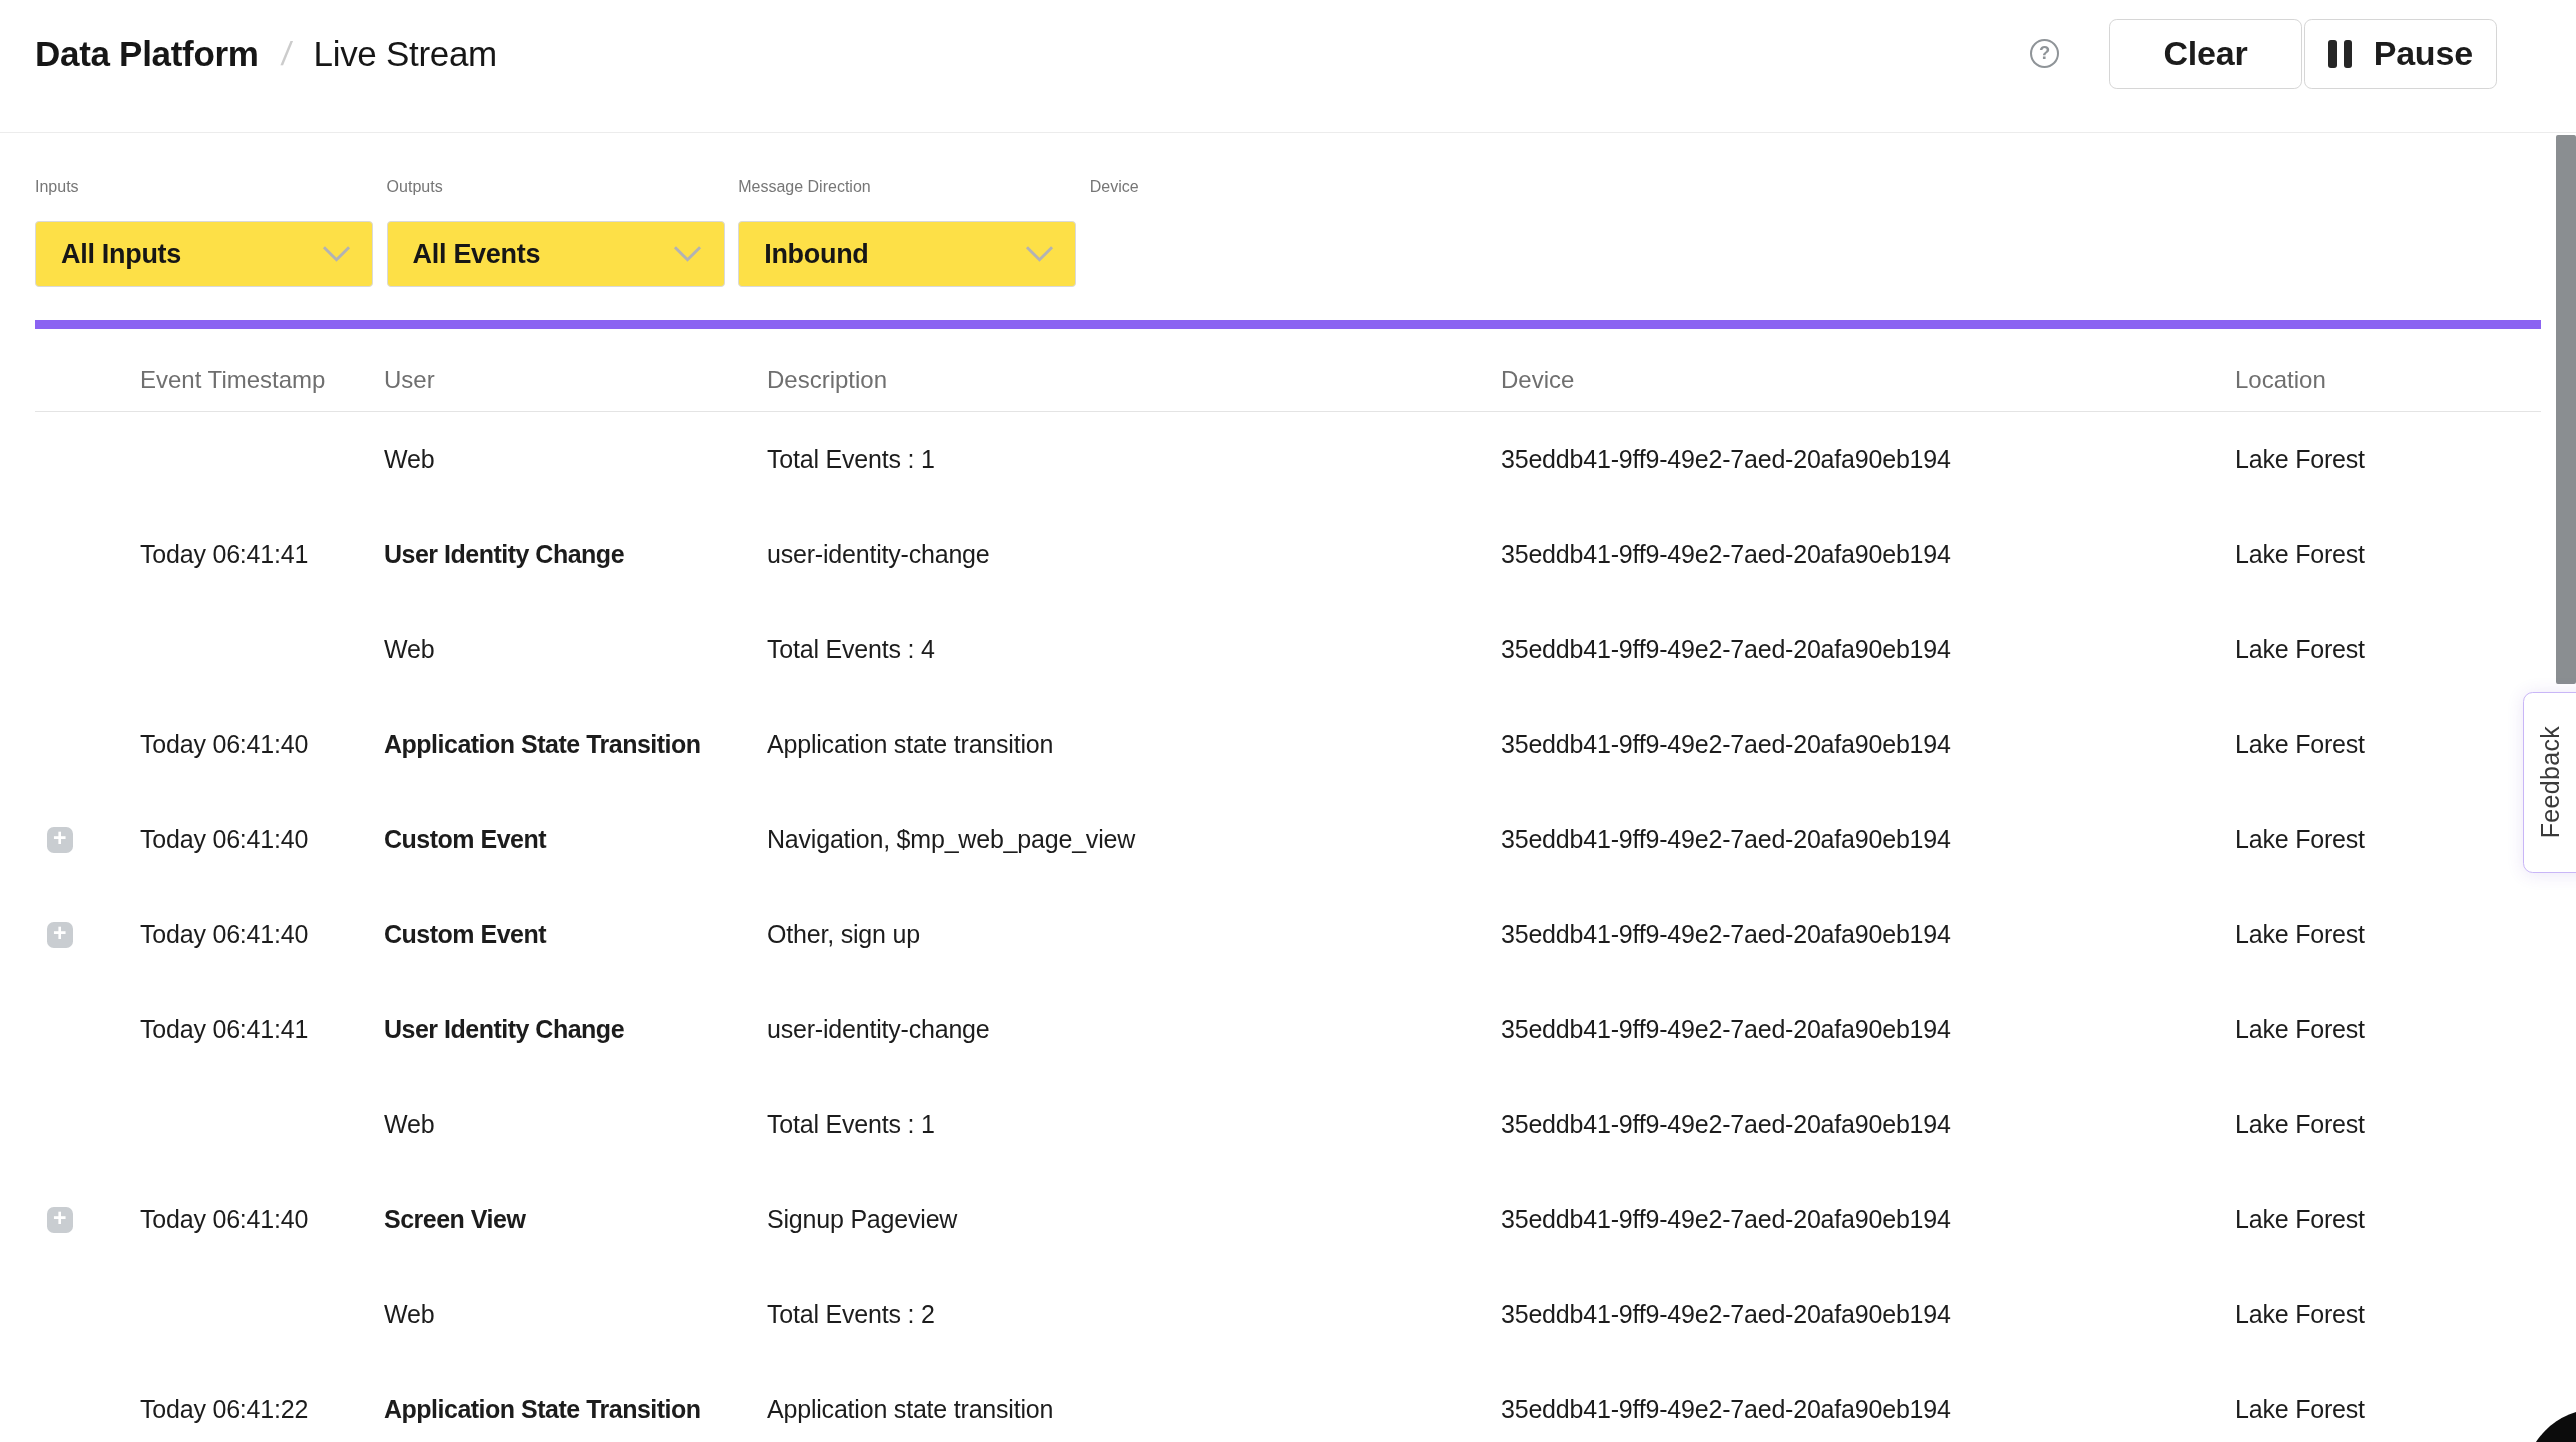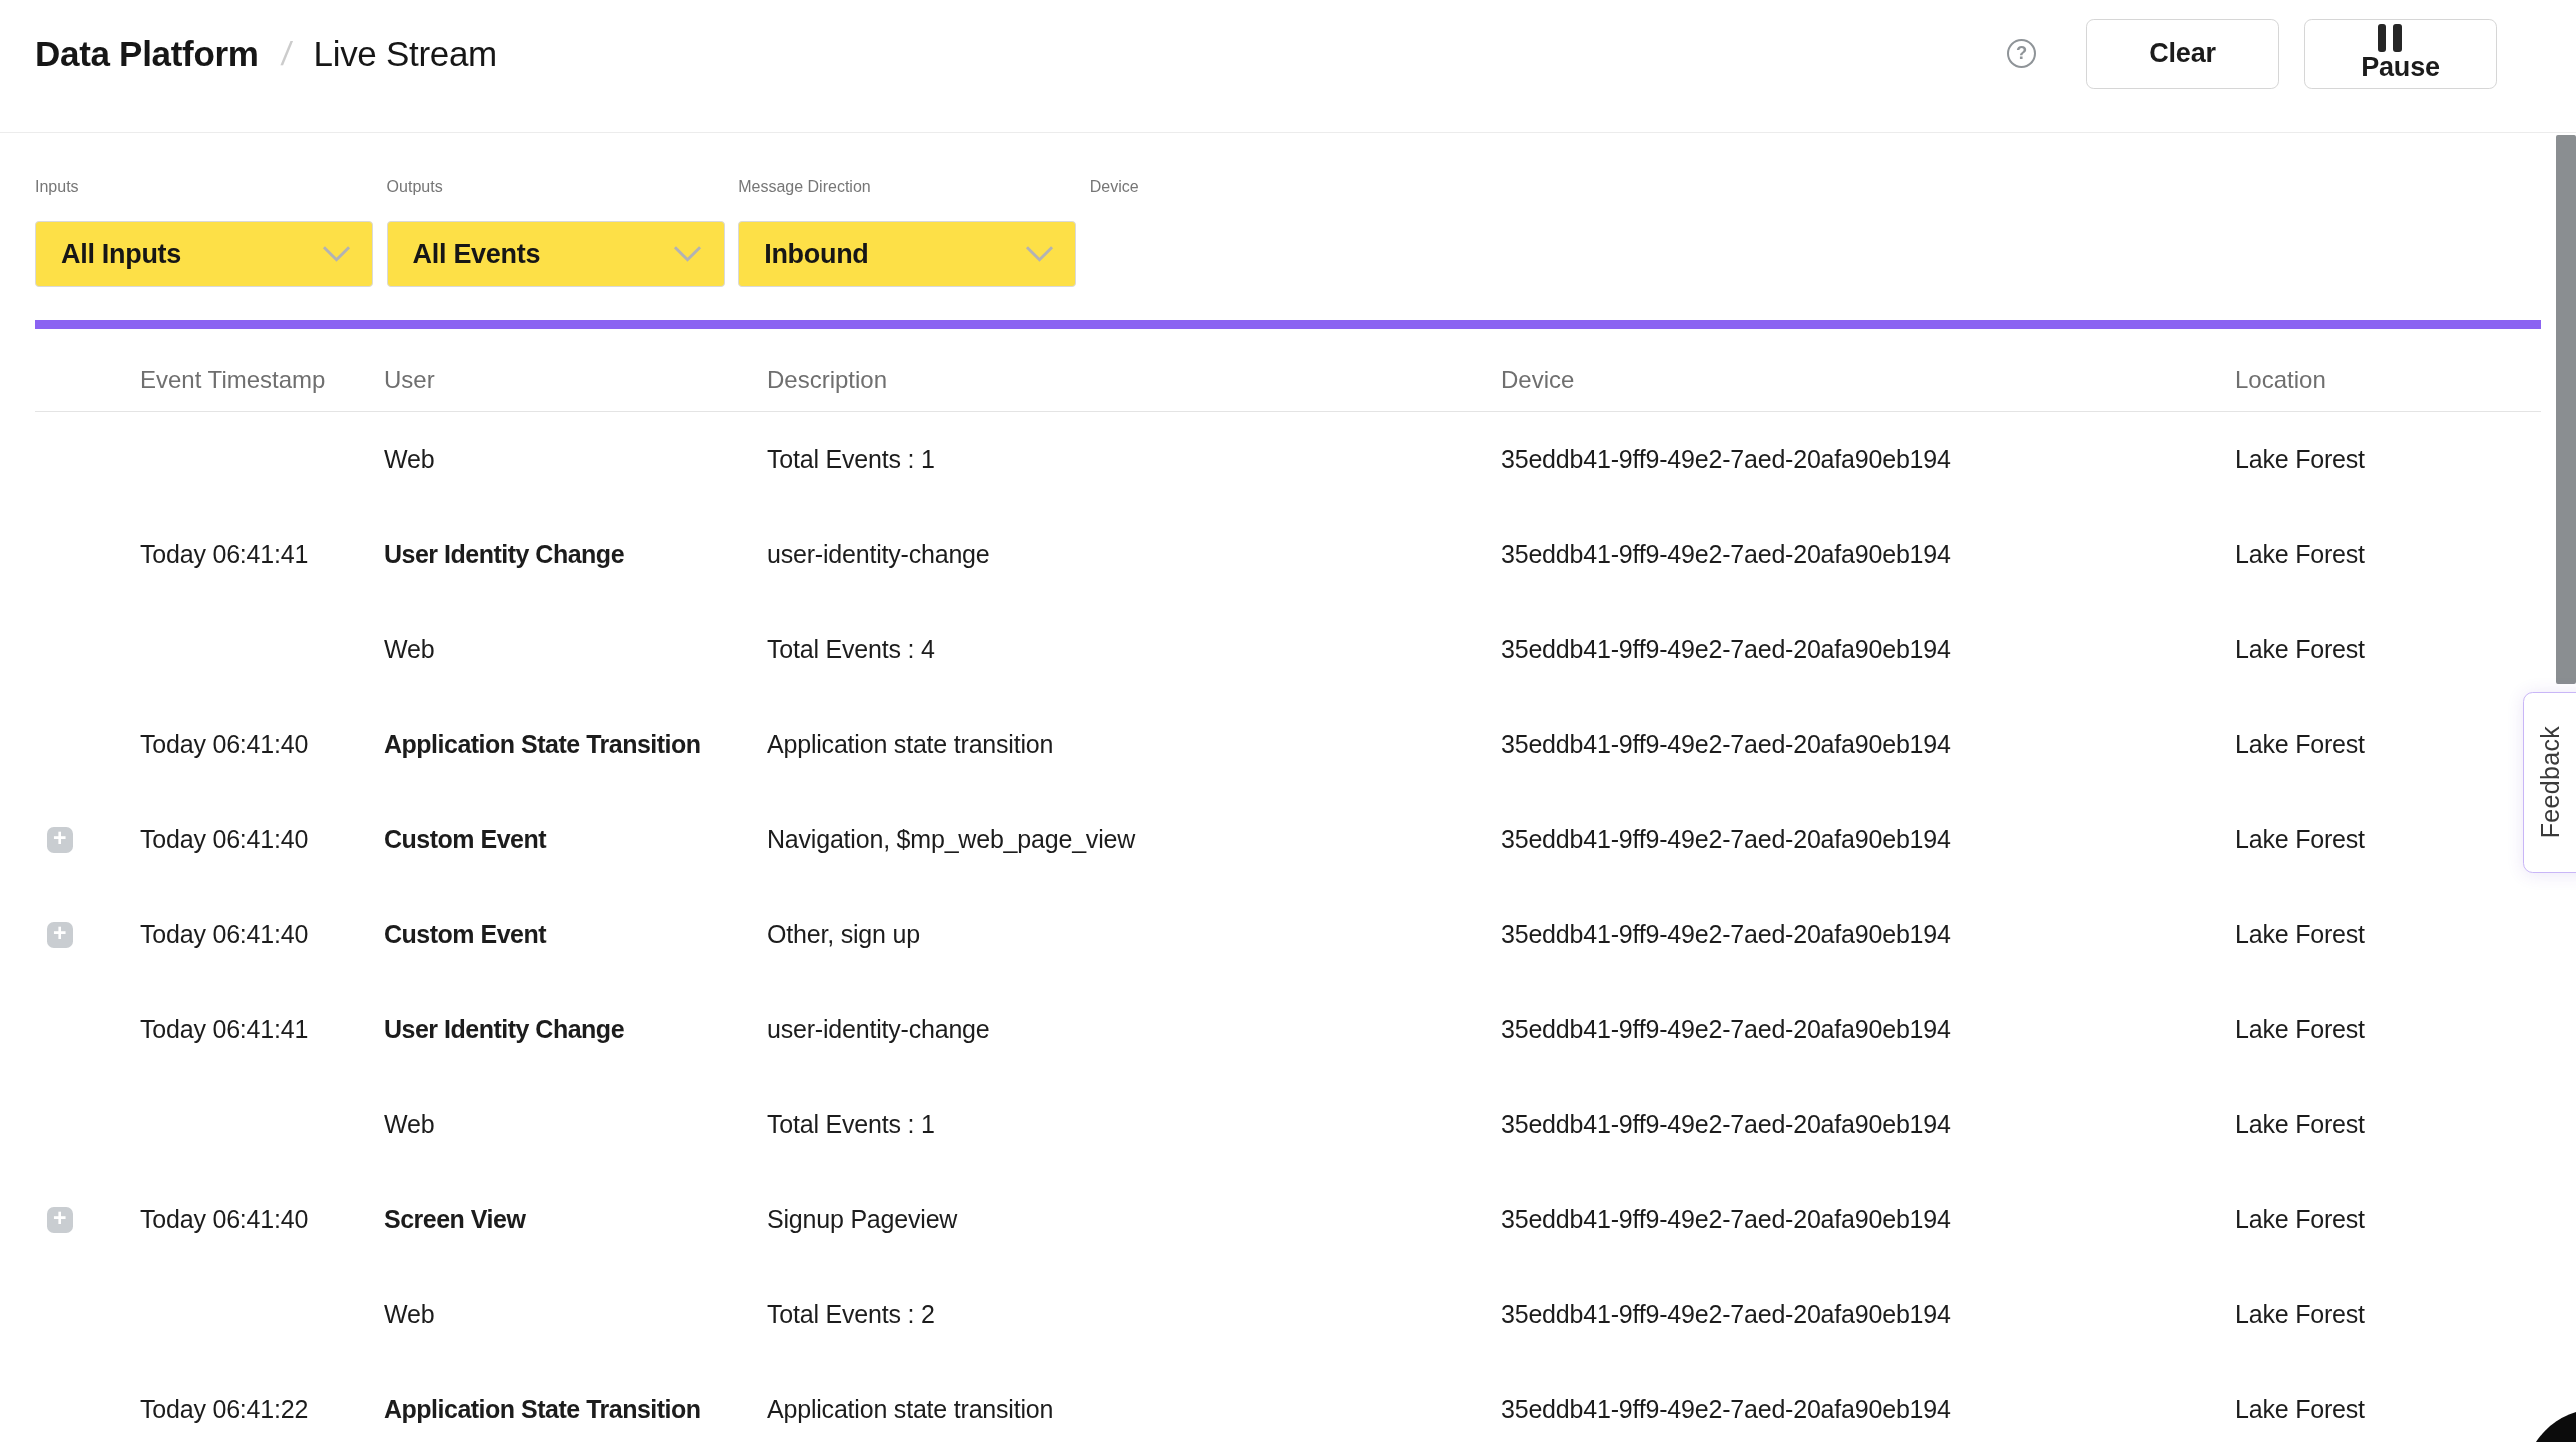--- a/index.html
+++ b/index.html
@@ -22,23 +22,23 @@
     padding:0 79px 25px 35px;}
   .breadcrumb{display:flex;align-items:center;font-size:35px;letter-spacing:-0.3px;}
   .bc-section{font-weight:700;color:#161616;}
   .bc-sep{color:#cccccc;font-weight:300;font-size:33px;margin:0 23px;transform:skewX(-8deg);}
   .bc-page{font-weight:400;color:#161616;}
   .header-actions{margin-left:auto;display:flex;align-items:center;}
   .help-icon{width:29px;height:29px;border:2.9px solid #8f9498;border-radius:50%;
     color:#8f9498;font-size:18.4px;font-weight:700;display:flex;align-items:center;
     justify-content:center;margin-right:50px;cursor:pointer;line-height:1;}
   .btn{height:70px;min-width:193px;background:#fff;border:1.9px solid #d6d6d6;border-radius:7.8px;
-    font-size:27px;font-weight:700;color:#1c1c1c;display:flex;align-items:center;
+    font-size:34px;font-weight:700;color:#1c1c1c;display:flex;align-items:center;
     justify-content:center;cursor:pointer;font-family:inherit;letter-spacing:-0.2px;}
-  .btn + .btn{margin-left:25px;flex-direction:column;}
+  .btn + .btn{margin-left:2px;}
   .pause-icon{display:inline-flex;margin-right:21.4px;}
   .pause-icon i{display:block;width:8.7px;height:28px;background:#262626;border-radius:2.9px;}
   .pause-icon i + i{margin-left:6.8px;}
 
   
   .filters{position:absolute;top:133px;left:35px;display:flex;}
   .filter-group{width:338px;margin-right:13.6px;padding-top:40px;}
   .filter-label{font-size:16px;color:var(--text-gray);height:27px;line-height:27px;}
   .filter-select{margin-top:21.4px;height:66px;border:1.9px solid #d9d9d9;border-radius:3.9px;
     background:#fde047;display:flex;align-items:center;padding:0 58px 0 25px;position:relative;

